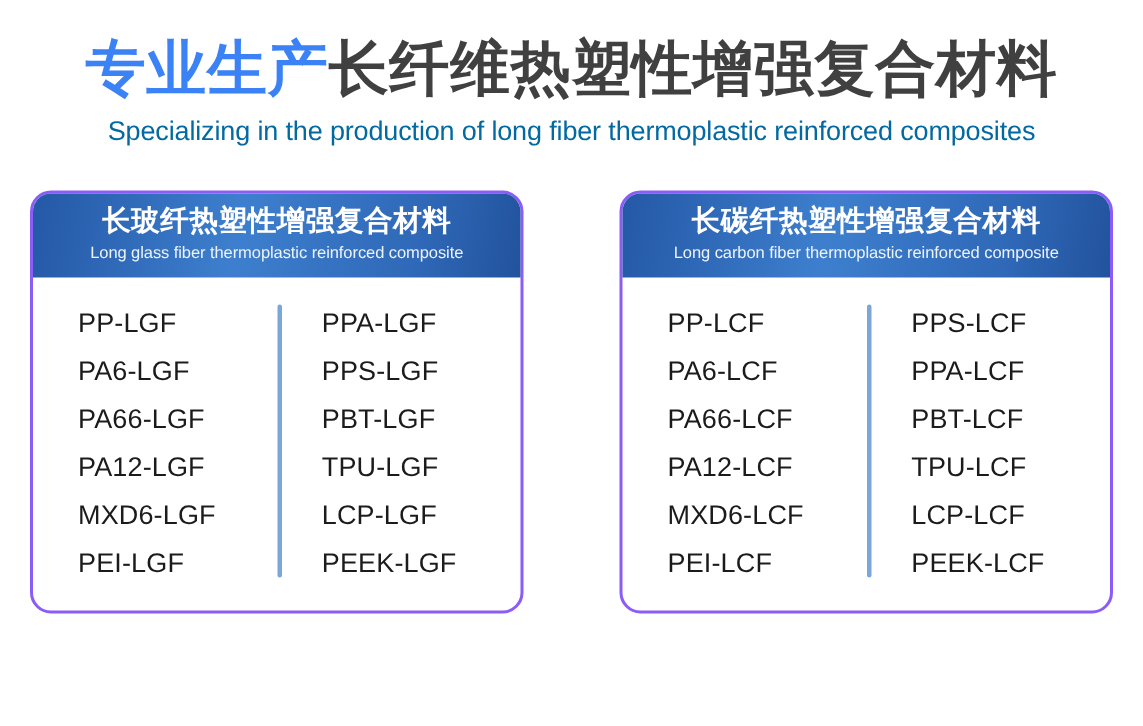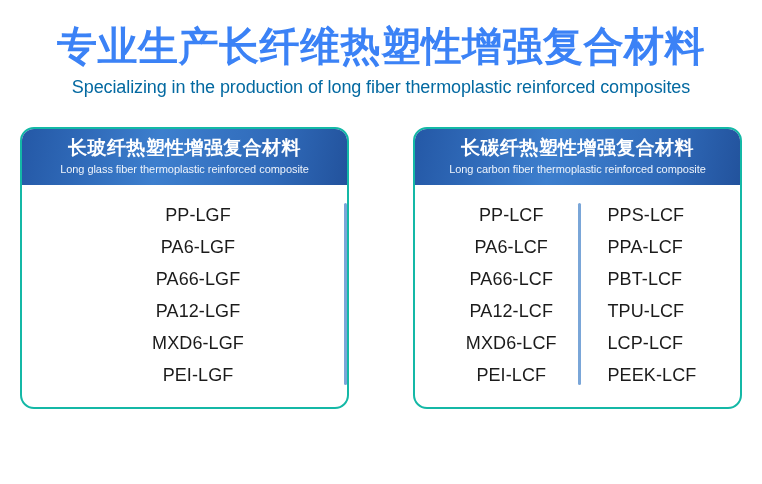--- a/index.html
+++ b/index.html
@@ -25,21 +25,21 @@
     font-size: 40px;
     font-weight: bold;
     line-height: 1.1;
     letter-spacing: 0.5px;
     white-space: nowrap;
   }
   .title-dark {
     color: #3b82f6;
   }
   .title-blue {
-    color: #3b82f6;
+    color: #404040;
   }
   .sub-title {
     margin-top: 9px;
     font-size: 18px;
     font-weight: 400;
     color: #0369a1;
     letter-spacing: -0.1px;
     white-space: nowrap;
   }
 
@@ -48,21 +48,21 @@
     position: absolute;
     top: 127px;
     left: 0;
     width: 762px;
     display: flex;
     justify-content: center;
     gap: 64px;
   }
   .card {
     width: 329px;
-    border: 2px solid #14b8a6;
+    border: 2px solid #8b5cf6;
     border-radius: 14px;
     background: #ffffff;
     box-sizing: border-box;
     overflow: hidden;
     display: flex;
     flex-direction: column;
   }
 
   
   .card-header {
@@ -98,21 +98,20 @@
     position: relative;
   }
   .col {
     flex: 1;
     display: flex;
     flex-direction: column;
     justify-content: flex-start;
   }
   .col-left {
     padding-left: 30px;
-    align-items: center;
   }
   .col-right {
     padding-left: 27px;
   }
   .divider {
     width: 3px;
     background: #7aa6d8;
     border-radius: 2px;
     margin: 4px 0 6px 0;
     align-self: stretch;
@@ -146,20 +145,28 @@
     <div class="card-body">
       <div class="col col-left">
         <div class="item">PP-LGF</div>
         <div class="item">PA6-LGF</div>
         <div class="item">PA66-LGF</div>
         <div class="item">PA12-LGF</div>
         <div class="item">MXD6-LGF</div>
         <div class="item">PEI-LGF</div>
       </div>
       <div class="divider"></div>
+      <div class="col col-right">
+        <div class="item">PPA-LGF</div>
+        <div class="item">PPS-LGF</div>
+        <div class="item">PBT-LGF</div>
+        <div class="item">TPU-LGF</div>
+        <div class="item">LCP-LGF</div>
+        <div class="item">PEEK-LGF</div>
+      </div>
     </div>
   </div>
 
   <div class="card">
     <div class="card-header">
       <div class="card-header-cn">长碳纤热塑性增强复合材料</div>
       <div class="card-header-en">Long carbon fiber thermoplastic reinforced composite</div>
     </div>
     <div class="card-body">
       <div class="col col-left">

